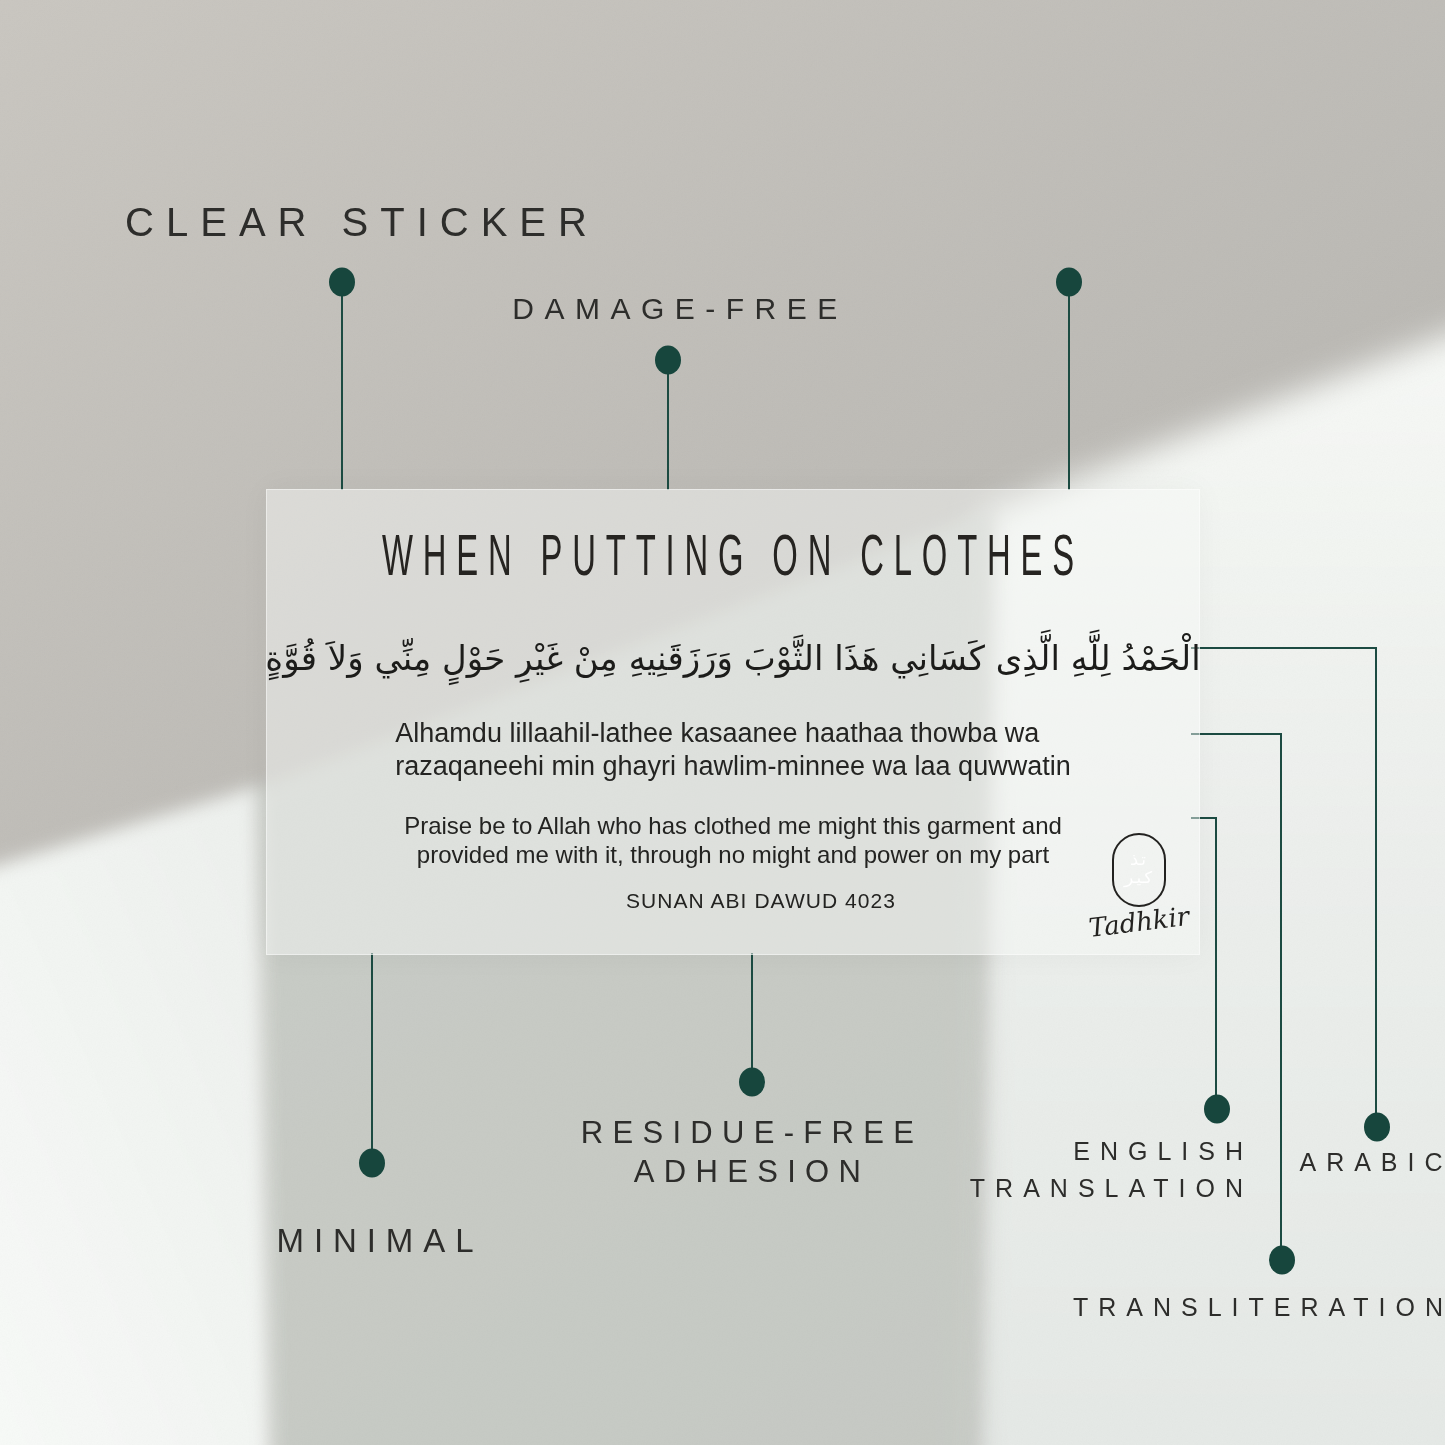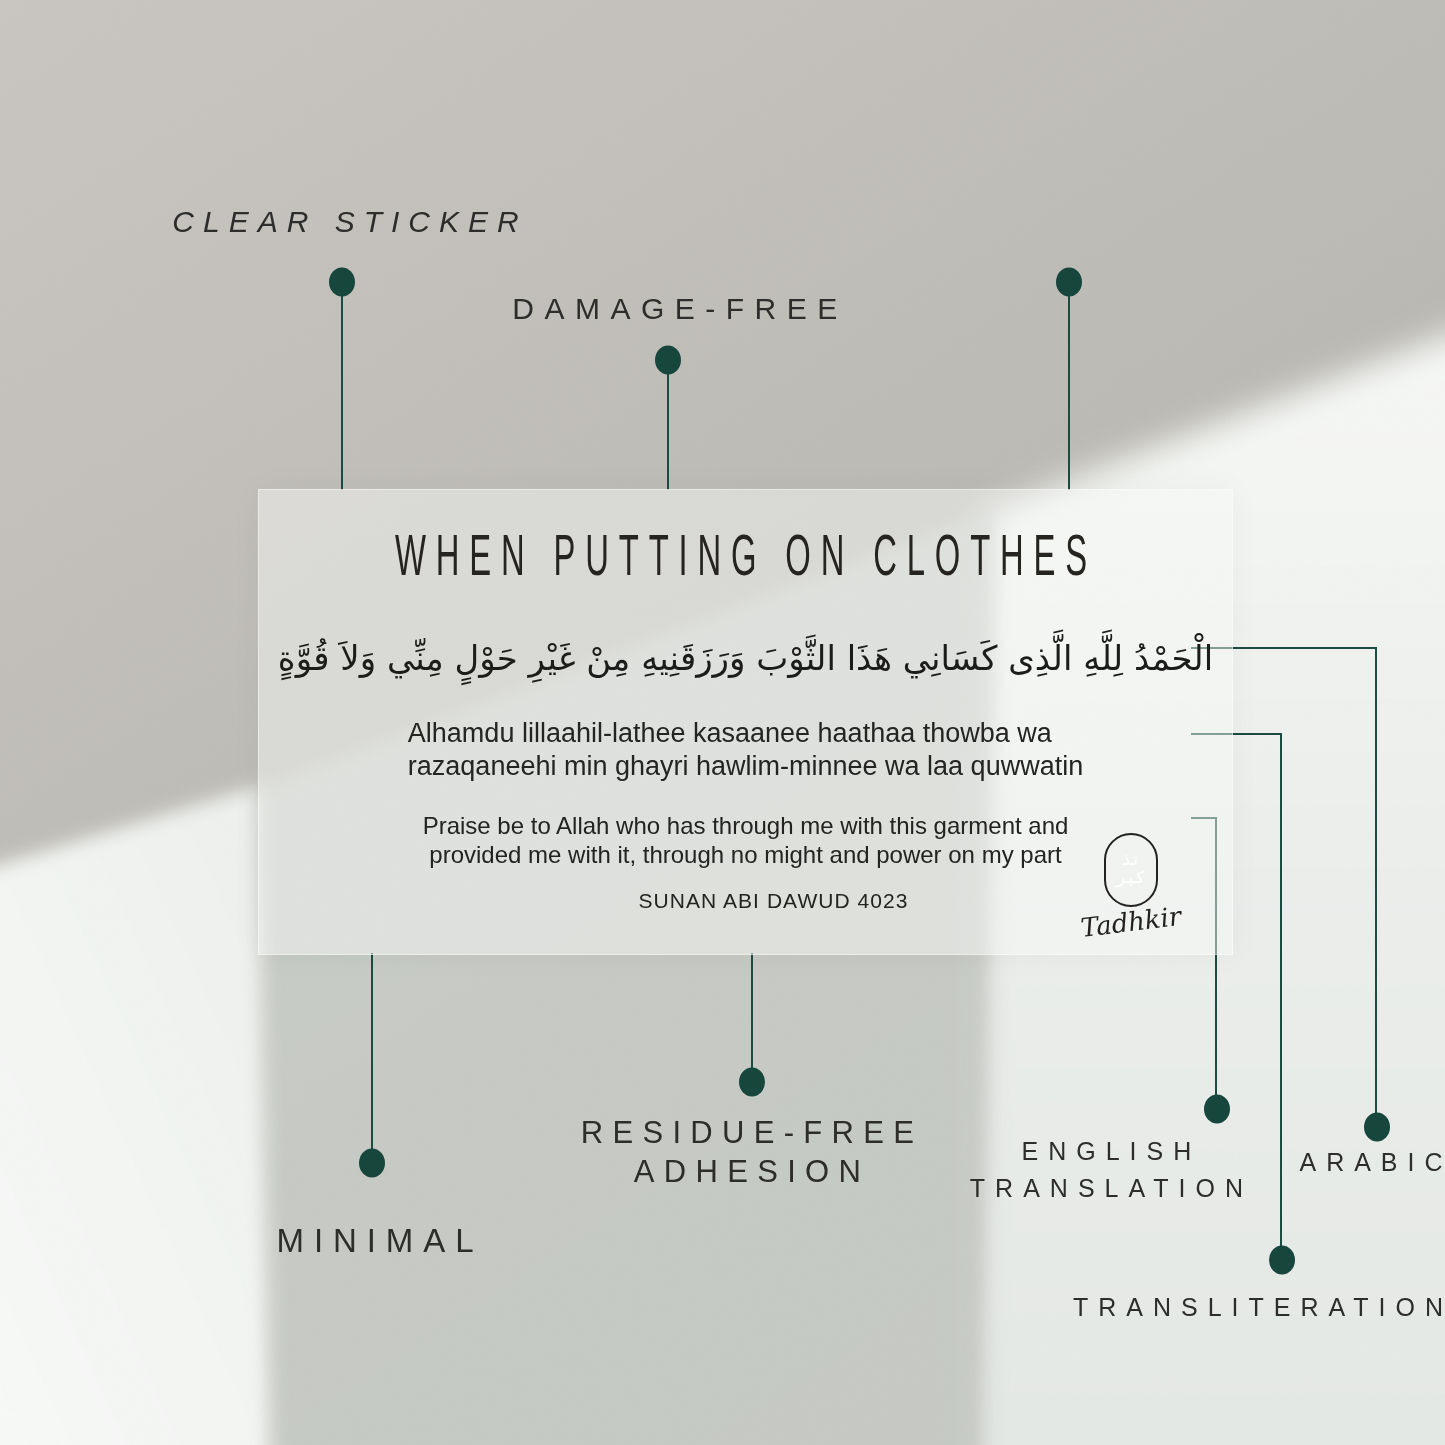--- a/index.html
+++ b/index.html
@@ -7,26 +7,26 @@
     position:relative;width:1445px;height:1445px;overflow:hidden;
     font-family:"Liberation Sans",sans-serif;
   }
   .bg{position:absolute;left:0;top:0;}
   
   .lbl{
     position:absolute;transform:translate(-50%,-50%);
     text-align:center;font-weight:300;color:#2d2d2b;
     letter-spacing:.3em;white-space:nowrap;
   }
-  .c0-lbl{left:350px;top:222px;font-size:30px;font-style:italic;}
+  .c0-lbl{left:362px;top:222px;font-size:40px;}
   .c1-lbl{left:680px;top:309px;font-size:30px;letter-spacing:.35em;}
   .c2-lbl{left:1078px;top:197px;font-size:30px;line-height:38px;letter-spacing:.26em;}
   .c3-lbl{left:380px;top:1240px;font-size:33px;line-height:41px;}
   .c4-lbl{left:752px;top:1152px;font-size:31px;line-height:39px;}
-  .c5-lbl{right:192px;top:1170px;transform:translateY(-50%);
+  .c5-lbl{right:192px;top:1170px;transform:translateY(-50%);text-align:right;
           font-size:25px;line-height:37px;letter-spacing:.4em;}
   .c6-lbl{left:1376px;top:1162px;font-size:25px;letter-spacing:.4em;}
   .c7-lbl{left:1263px;top:1307px;font-size:25px;letter-spacing:.4em;}
   
   .dot{
     position:absolute;width:26px;height:29px;border-radius:50%;
     background:#17463d;transform:translate(-50%,-50%);
   }
   .d0{left:342px;top:282px;} .d1{left:668px;top:360px;}
   .d2{left:1069px;top:282px;} .d3{left:372px;top:1163px;}
@@ -39,25 +39,24 @@
   .l3{left:371px;top:953px;width:2px;height:198px;}
   .l4{left:751px;top:953px;width:2px;height:116px;}
   .l5h{left:1191px;top:817px;width:26px;height:2px;}
   .l5v{left:1215px;top:817px;width:2px;height:279px;}
   .l6h{left:1191px;top:647px;width:186px;height:2px;}
   .l6v{left:1375px;top:647px;width:2px;height:467px;}
   .l7h{left:1191px;top:733px;width:91px;height:2px;}
   .l7v{left:1280px;top:733px;width:2px;height:514px;}
   
   .card{
-    position:absolute;left:258px;top:489px;width:932px;height:464px;
+    position:absolute;left:266px;top:489px;width:932px;height:464px;
     background:rgba(247,249,246,.48);
     border:1px solid rgba(255,255,255,.45);
     box-shadow:0 0 30px rgba(0,0,0,.04);
-    padding-left:41px;
   }
   .card-title{position:absolute;left:50%;top:66px;transform:translate(-50%,-50%);white-space:nowrap;}
   .title-inner{
     display:inline-block;font-size:40px;font-weight:400;color:#262421;
     letter-spacing:.3em;transform:scale(.82,1.42);
   }
   .arabic{
     position:absolute;left:50%;top:168px;transform:translate(-50%,-50%);
     font-family:"DejaVu Sans",sans-serif;font-size:34px;color:#1c1c1a;white-space:nowrap;
   }
@@ -171,21 +170,21 @@
   <div class="card">
     <div class="card-title">
       <span class="title-inner">WHEN PUTTING ON CLOTHES</span>
     </div>
     <div class="arabic" dir="rtl" lang="ar">الْحَمْدُ لِلَّهِ الَّذِى كَسَانِي هَذَا الثَّوْبَ وَرَزَقَنِيهِ مِنْ غَيْرِ حَوْلٍ مِنِّي وَلاَ قُوَّةٍ</div>
     <div class="translit">
       <div>Alhamdu lillaahil-lathee kasaanee haathaa thowba wa</div>
       <div>razaqaneehi min ghayri hawlim-minnee wa laa quwwatin</div>
     </div>
     <div class="translation">
-      <div>Praise be to Allah who has through me with this garment and</div>
+      <div>Praise be to Allah who has clothed me might this garment and</div>
       <div>provided me with it, through no might and power on my part</div>
     </div>
     <div class="source">SUNAN ABI DAWUD 4023</div>
     <div class="logo-oval">
       <span dir="rtl">تذ</span>
       <span dir="rtl">كير</span>
     </div>
     <div class="logo-sig">Tadhkir</div>
   </div>
 

